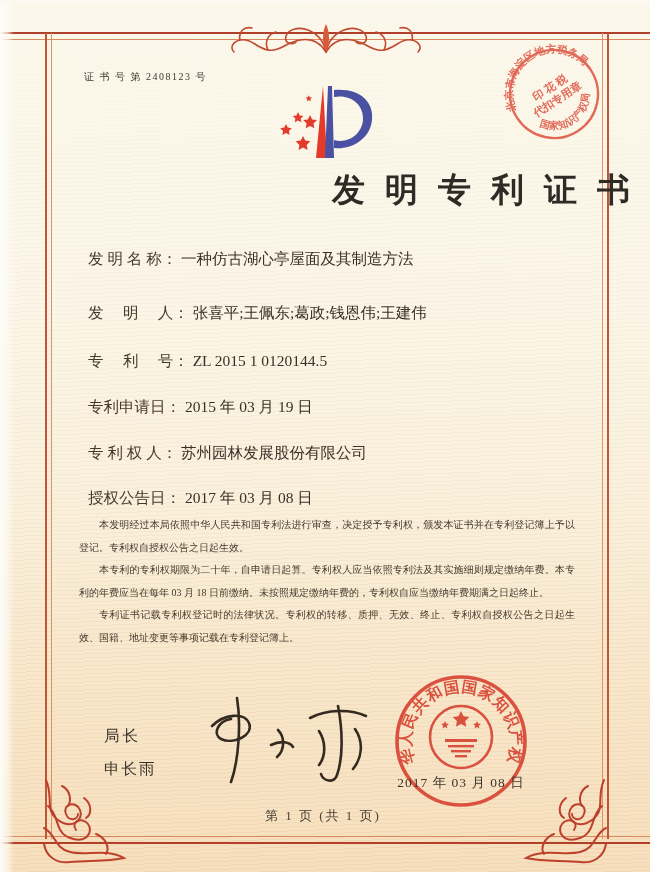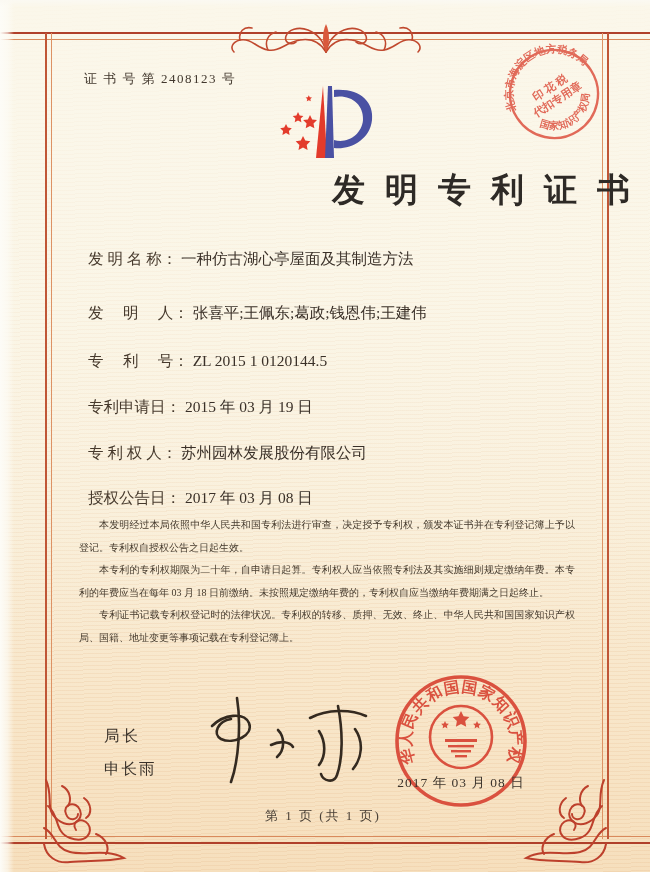--- a/index.html
+++ b/index.html
@@ -28,21 +28,21 @@
   .line-top{position:absolute;left:0;right:0;top:32px;height:5px;
     border-top:2px solid #b0402a;border-bottom:1px solid #d98a5c;}
   .line-bottom{position:absolute;left:0;right:0;top:836px;height:5px;
     border-bottom:2px solid #b0402a;border-top:1px solid #d98a5c;}
   .line-left{position:absolute;top:33px;height:806px;left:45px;width:4px;
     border-left:2px solid #c05636;border-right:1px solid #dd9264;}
   .line-right{position:absolute;top:33px;height:806px;left:602px;width:4px;
     border-right:2px solid #c05636;border-left:1px solid #dd9264;}
   .ornament{position:absolute;pointer-events:none;}
   .cert-no{
-    position:absolute;left:84px;top:70px;font-size:13px;color:#41372d;
+    position:absolute;left:84px;top:70px;font-size:10px;color:#41372d;
     letter-spacing:1.5px;
   }
   .logo{position:absolute;left:272px;top:84px;}
   .title{
     position:absolute;left:0;right:0;top:168px;text-align:right;
     font-size:33px;font-weight:700;color:#2e2a26;
     letter-spacing:20px;text-indent:20px;margin:0;
   }
   .field-row{position:absolute;left:88px;font-size:15.5px;color:#3c332a;white-space:nowrap;}
   .field-label{display:inline-block;color:#46392c;font-family:Liberation Serif, serif;}
@@ -147,21 +147,21 @@
     <span class="field-value">苏州园林发展股份有限公司</span>
   </div>
   <div class="field-row row5">
     <span class="field-label">授权公告日：</span>
     <span class="field-value">2017 年 03 月 08 日</span>
   </div>
 
   <div class="paragraphs">
     <p>本发明经过本局依照中华人民共和国专利法进行审查，决定授予专利权，颁发本证书并在专利登记簿上予以登记。专利权自授权公告之日起生效。</p>
     <p>本专利的专利权期限为二十年，自申请日起算。专利权人应当依照专利法及其实施细则规定缴纳年费。本专利的年费应当在每年 03 月 18 日前缴纳。未按照规定缴纳年费的，专利权自应当缴纳年费期满之日起终止。</p>
-    <p>专利证书记载专利权登记时的法律状况。专利权的转移、质押、无效、终止、中华人民共和国国家知识产权局、国籍、地址变更等事项记载在专利登记簿上。</p>
+    <p>专利证书记载专利权登记时的法律状况。专利权的转移、质押、无效、终止、专利权自授权公告之日起生效、国籍、地址变更等事项记载在专利登记簿上。</p>
   </div>
 
   <div class="sig-title">局长</div>
   <div class="sig-name">申长雨</div>
   <svg class="signature-svg" width="190" height="105" viewBox="0 0 190 105">
     <g stroke="#342a20" fill="none" stroke-width="2.6" stroke-linecap="round" stroke-linejoin="round">
       <path d="M20,38 C32,26 52,24 57,35 C62,47 42,57 29,51 C20,46 26,33 39,31"></path>
       <path d="M45,10 C49,34 47,72 39,94"></path>
       <path d="M86,42 C93,49 93,62 85,69"></path>
       <path d="M79,57 C89,52 98,54 101,59"></path>

